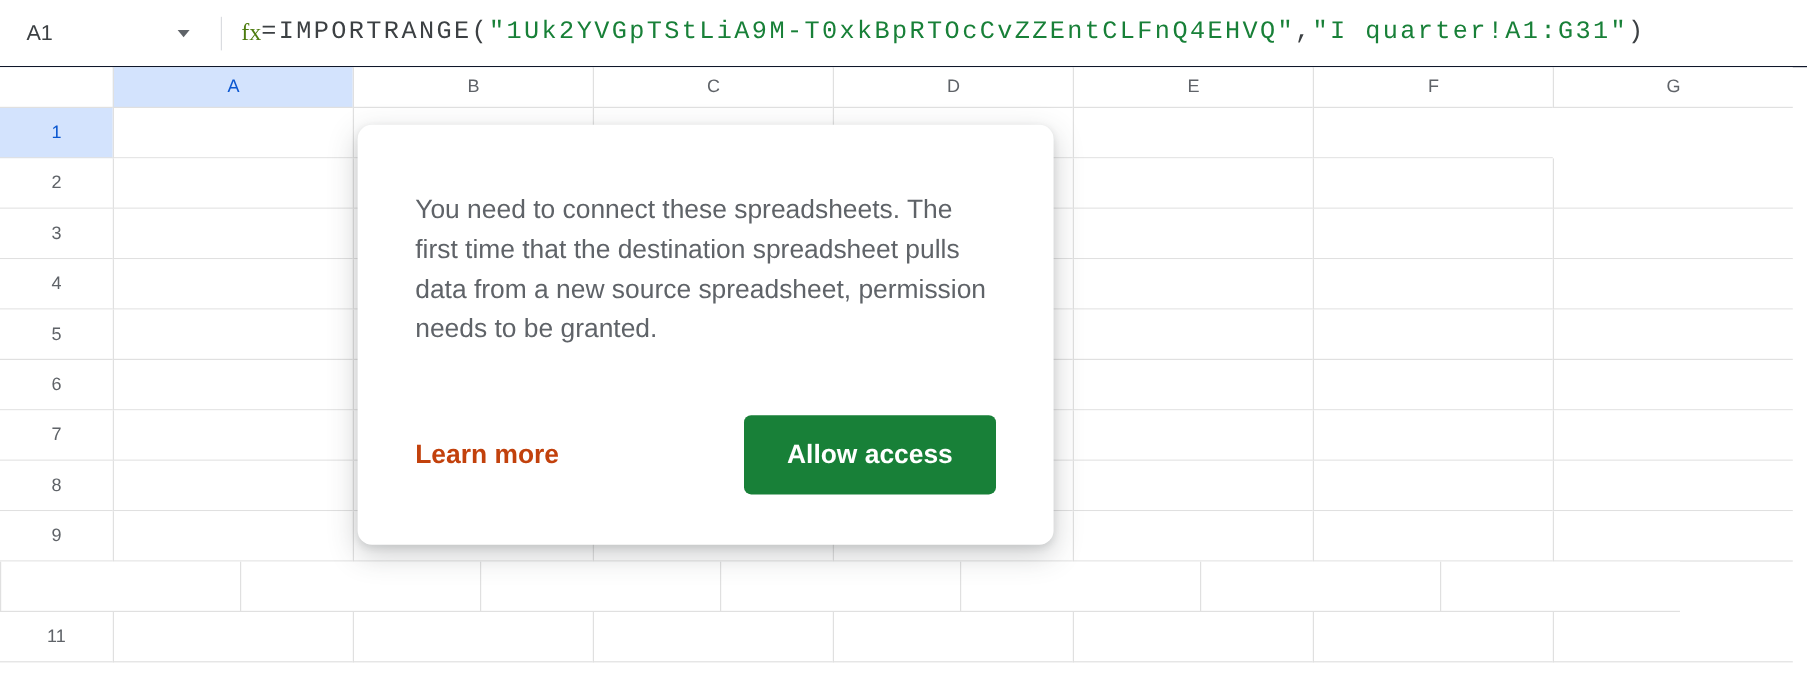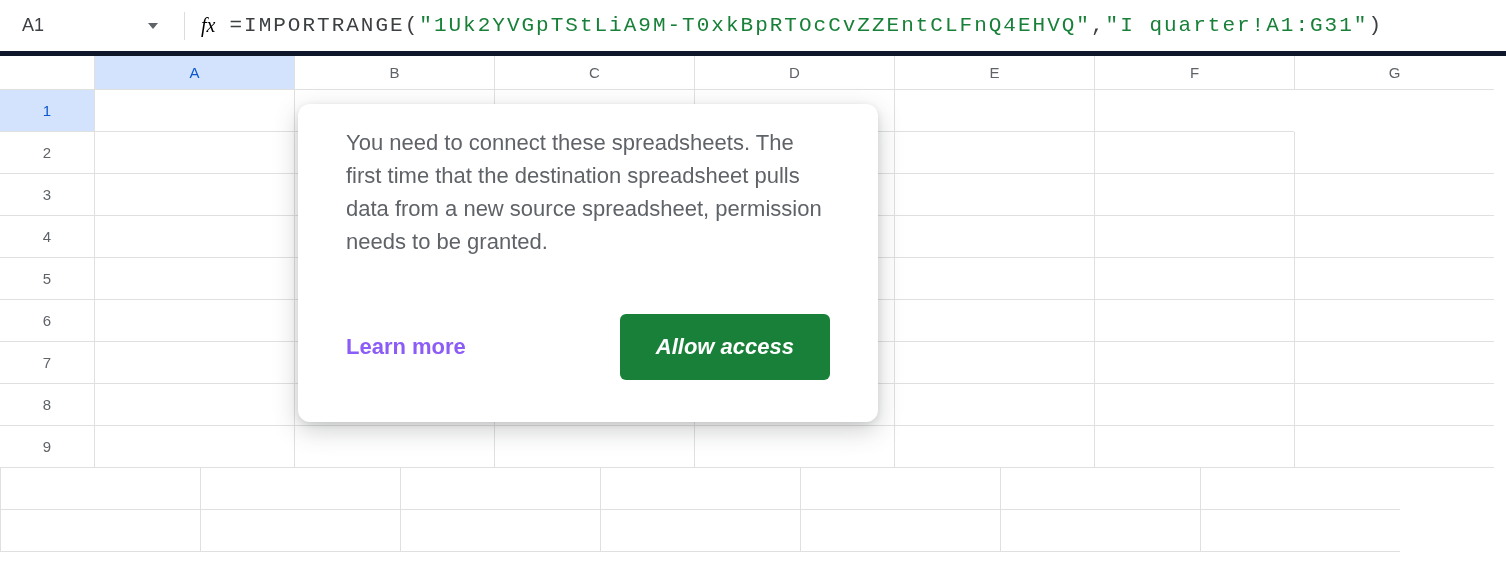--- a/index.html
+++ b/index.html
@@ -11,21 +11,21 @@
       overflow: hidden;
       position: relative;
     }
 
     
     .formula-bar {
       display: flex;
       align-items: center;
       height: 56px;
       padding: 0 8px;
-      border-bottom: 5px solid #0f172a;
+      border-bottom: 1px solid #0f172a;
     }
     .name-box {
       width: 160px;
       height: 36px;
       display: flex;
       align-items: center;
       justify-content: space-between;
       padding: 0 10px 0 14px;
       font-size: 18px;
       color: #3c4043;
@@ -33,25 +33,23 @@
     .name-box .caret {
       width: 0; height: 0;
       border-left: 5px solid transparent;
       border-right: 5px solid transparent;
       border-top: 6px solid #5f6368;
     }
     .divider-v {
       width: 1px; height: 28px; background: #dadce0; margin: 0 16px;
     }
     .fx {
-      font-style: italic;
       font-family: "Times New Roman", serif;
-      color: #000000;
+      color: #4d7c0f;
       font-size: 20px;
-      margin-right: 14px;
     }
     .formula-input {
       font-family: "Consolas","Menlo","Courier New",monospace;
       font-size: 21px;
       letter-spacing: 2px;
       color: #3c4043;
       white-space: pre;
     }
     .formula-input .fn { color: #3c4043; }
     .formula-input .str { color: #188038; }
@@ -145,50 +143,49 @@
 
     
     .popover {
       position: absolute;
       left: 298px;
       top: 104px;
       width: 580px;
       background: #fff;
       border-radius: 12px;
       box-shadow: 0 8px 24px rgba(60,64,67,0.25), 0 2px 6px rgba(60,64,67,0.12);
-      padding: 22px 48px 42px 48px;
+      padding: 54px 48px 42px 48px;
       z-index: 50;
     }
     .popover-msg {
       font-size: 22px;
       line-height: 1.5;
       color: #5f6368;
     }
     .popover-actions {
       margin-top: 56px;
       display: flex;
       align-items: center;
       justify-content: space-between;
     }
     .learn-more {
       font-size: 22px;
       font-weight: 600;
-      color: #8b5cf6;
+      color: #c2410c;
       cursor: pointer;
     }
     .allow-btn {
       background: #188038;
       color: #fff;
       font-size: 22px;
       font-weight: 600;
       border: none;
       border-radius: 6px;
       padding: 20px 36px;
       cursor: pointer;
-      font-style: italic;
     }
   </style>
 </head>
 <body>
 
 <div class="formula-bar">
   <div class="name-box">
     <span>A1</span>
     <span class="caret"></span>
   </div>
@@ -302,20 +299,21 @@
   <div class="row">
     <div class="cell"></div>
       <div class="cell"></div>
       <div class="cell"></div>
       <div class="cell"></div>
       <div class="cell"></div>
       <div class="cell"></div>
       <div class="cell"></div>
   </div>
   <div class="row">
+    <div class="row-h">11</div>
     <div class="cell"></div>
       <div class="cell"></div>
       <div class="cell"></div>
       <div class="cell"></div>
       <div class="cell"></div>
       <div class="cell"></div>
       <div class="cell"></div>
   </div>
 </div>
 

